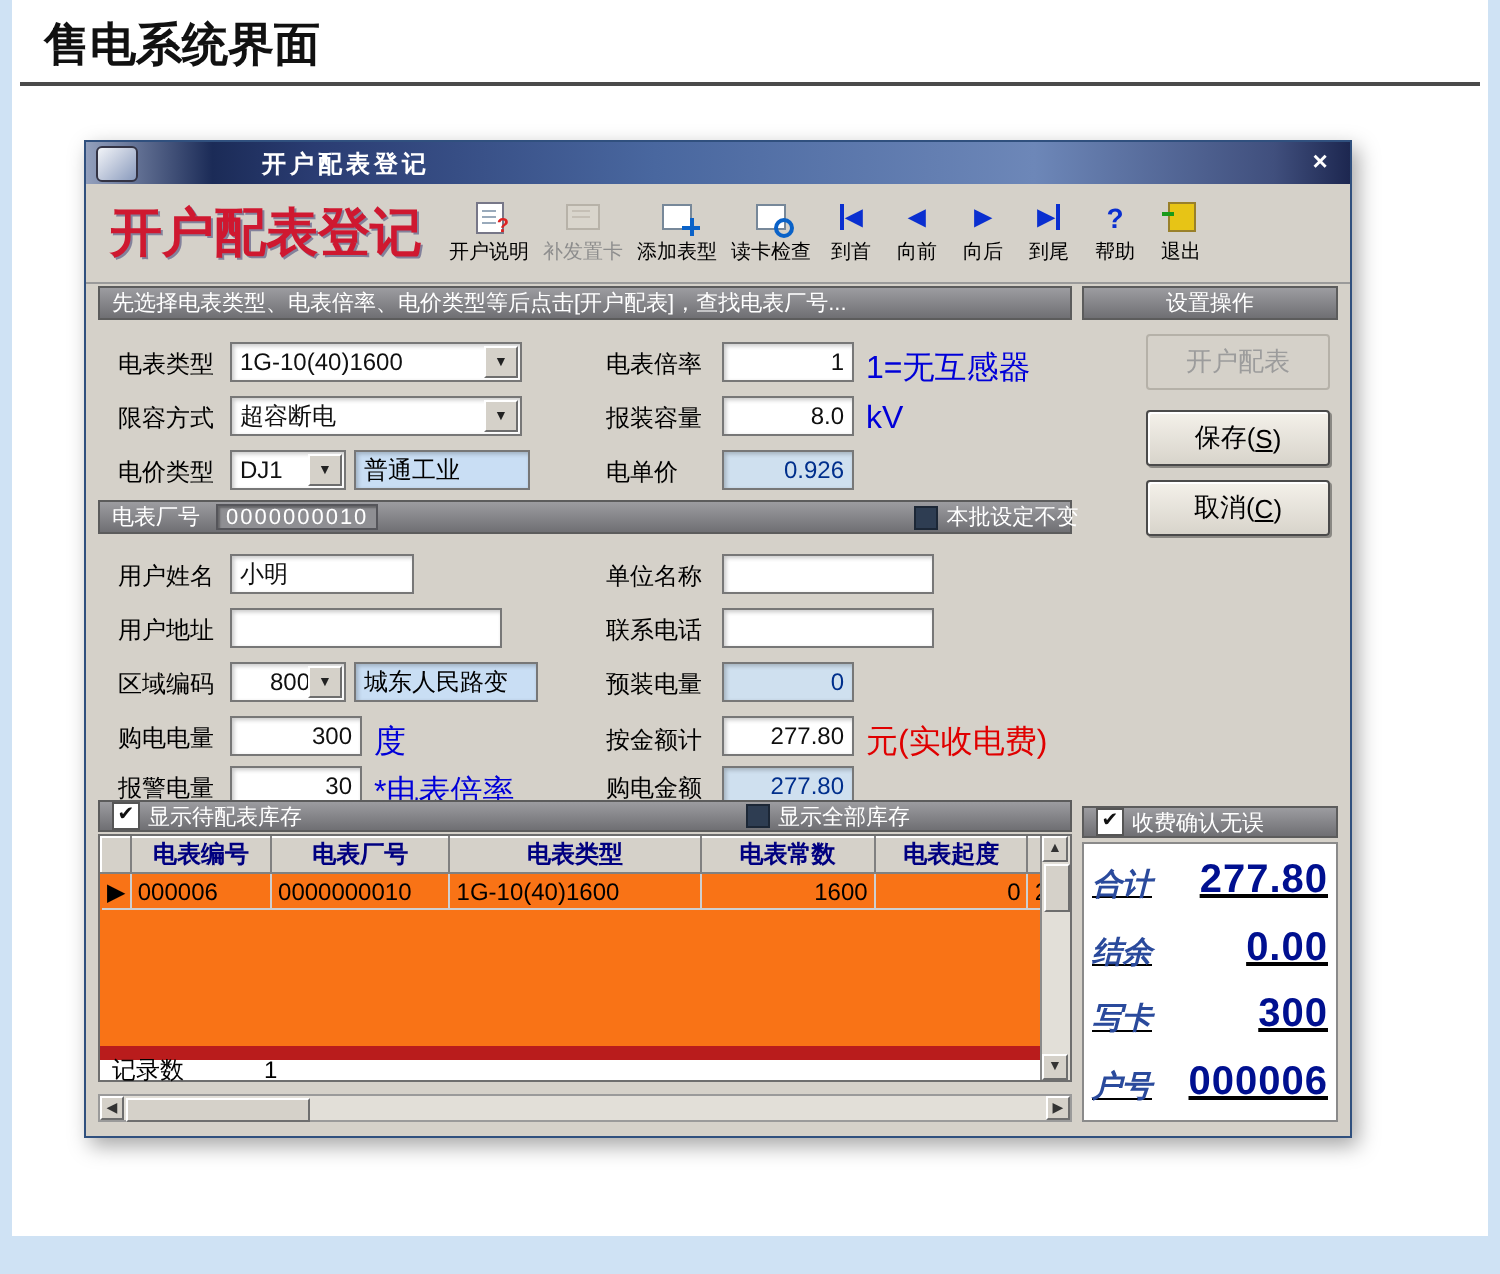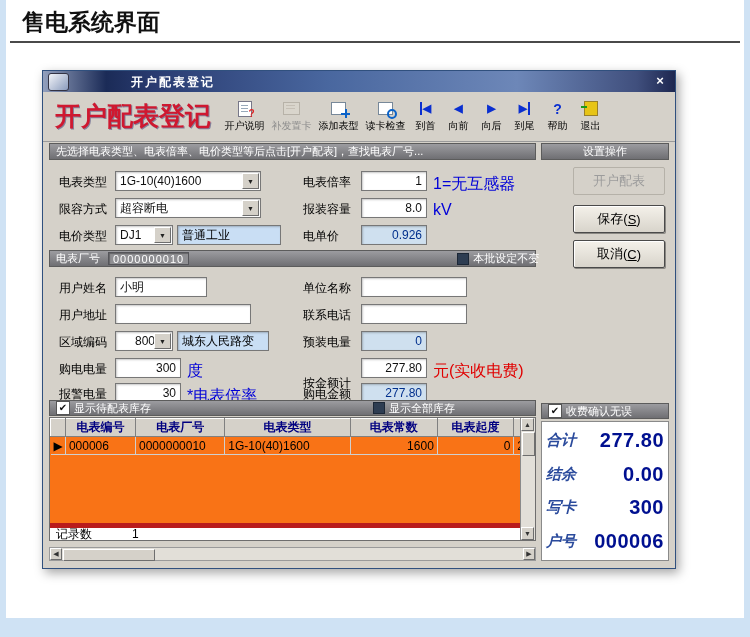--- a/index.html
+++ b/index.html
@@ -82,38 +82,38 @@
   .grid-scroll{position:absolute;left:0;top:0;right:14px;bottom:17px;overflow:hidden;}
   table.g{border-collapse:collapse;table-layout:fixed;width:560px;}
   table.g th{height:17px;background:#d5d1c9;color:#000080;font-size:12px;font-weight:bold;
     border-right:1px solid #808080;border-bottom:1px solid #808080;border-top:1px solid #fff;
     border-left:1px solid #fff;padding:0;white-space:nowrap;overflow:hidden;}
   table.g td{height:17px;font-size:12px;color:#000;border-right:1px solid #cfcfcf;
     border-bottom:1px solid #cfcfcf;padding:0 3px;white-space:nowrap;overflow:hidden;}
   td.num{text-align:right;}
   td.marker{text-align:center;font-size:8px;color:#111;padding:0;}
   .grid-footer{position:absolute;left:0;right:14px;bottom:0;height:17px;box-sizing:border-box;
-    border-top:5px solid #b91c1c;background:#fff;font-size:12px;color:#000;display:flex;align-items:center;}
+    border-top:7px solid #b91c1c;background:#fff;font-size:12px;color:#000;display:flex;align-items:center;}
   .vscroll{position:absolute;right:0;top:0;bottom:0;width:14px;background:#e2dfd8;border-left:1px solid #8a8a8a;}
   .hscroll{position:absolute;left:6px;top:476px;width:487px;height:14px;box-sizing:border-box;
     background:#e2dfd8;border:1px solid #9a9a9a;}
   .sbtn{position:absolute;width:13px;height:13px;background:#d5d1c9;border:1px solid;
     border-color:#fff #6e6e6e #6e6e6e #fff;font-size:7px;color:#333;display:flex;
     align-items:center;justify-content:center;box-sizing:border-box;cursor:pointer;}
   .sthumb{position:absolute;background:#d5d1c9;border:1px solid;border-color:#fff #6e6e6e #6e6e6e #fff;cursor:pointer;}
 
   
   .btn{position:absolute;display:flex;align-items:center;justify-content:center;font-size:13px;color:#000;
     background:linear-gradient(#f4f1ea,#d8d4cb);border:1px solid #4a4a4a;border-radius:2px;
     box-shadow:1px 1px 0 rgba(0,0,0,.35), inset 1px 1px 0 #fff;cursor:pointer;white-space:nowrap;}
   .btn.disabled{color:#9c9c9c;background:#d5d1c9;border-color:#b5b1a8;box-shadow:none;cursor:default;}
   .sumbox{position:absolute;left:498px;top:350px;width:128px;height:140px;box-sizing:border-box;
     background:#fff;border:1px solid #8a8a8a;display:flex;flex-direction:column;justify-content:space-around;
     padding:2px 4px;}
-  .sumrow{display:flex;align-items:center;justify-content:space-between;}
+  .sumrow{display:flex;align-items:flex-end;justify-content:space-between;text-decoration:underline;}
   .slabel{font-family:"DejaVu Serif", serif;font-style:italic;font-weight:bold;font-size:15px;color:#2a4a9c;}
   .svalue{font-size:20px;font-weight:bold;color:#001090;letter-spacing:0.5px;}
 </style>
 </head>
 <body>
 
 <div class="page">
   <div class="page-inner">
     <div class="page-title">售电系统界面</div>
     <div class="page-rule"></div>
@@ -229,21 +229,21 @@
       <div class="field right" style="left:318px;top:127px;width:66px;">
         <span>8.0</span>
       </div>
       <span class="hint-blue" style="left:390px;top:130px;">kV</span>
 
       <span class="flabel" style="left:16px;top:157px;">电价类型</span>
       <div class="field combo" style="left:72px;top:154px;width:58px;">
         <span>DJ1</span>
         <span class="cbtn">▼</span>
       </div>
-      <div class="field namebox" style="left:134px;top:154px;width:104px;">
+      <div class="field namebox" style="left:134px;top:154px;width:88px;">
         <span>普通工业</span>
       </div>
       <span class="flabel" style="left:260px;top:157px;">电单价</span>
       <div class="field ro right" style="left:318px;top:154px;width:66px;">
         <span>0.926</span>
       </div>
 
       <div class="gbar" style="left:6px;top:179px;width:487px;">
         <span>电表厂号</span>
         <span class="fvalue" style="margin-left:8px;width:97px;">0000000010</span>
@@ -280,21 +280,21 @@
       <span class="flabel" style="left:260px;top:263px;">预装电量</span>
       <div class="field ro right" style="left:318px;top:260px;width:66px;">
         <span>0</span>
       </div>
 
       <span class="flabel" style="left:16px;top:290px;">购电电量</span>
       <div class="field right" style="left:72px;top:287px;width:66px;">
         <span>300</span>
       </div>
       <span class="hint-blue" style="left:144px;top:290px;">度</span>
-      <span class="flabel" style="left:260px;top:304px;text-align:right;">按金额计</span>
+      <span class="flabel" style="left:260px;top:291px;text-align:right;">按金额计</span>
       <div class="field right" style="left:318px;top:287px;width:66px;">
         <span>277.80</span>
       </div>
       <span class="hint-red" style="left:390px;top:290px;">元(实收电费)</span>
 
       <span class="flabel" style="left:16px;top:315px;">报警电量</span>
       <div class="field right" style="left:72px;top:312px;width:66px;">
         <span>30</span>
       </div>
       <span class="hint-blue" style="left:144px;top:315px;">*电表倍率</span>

